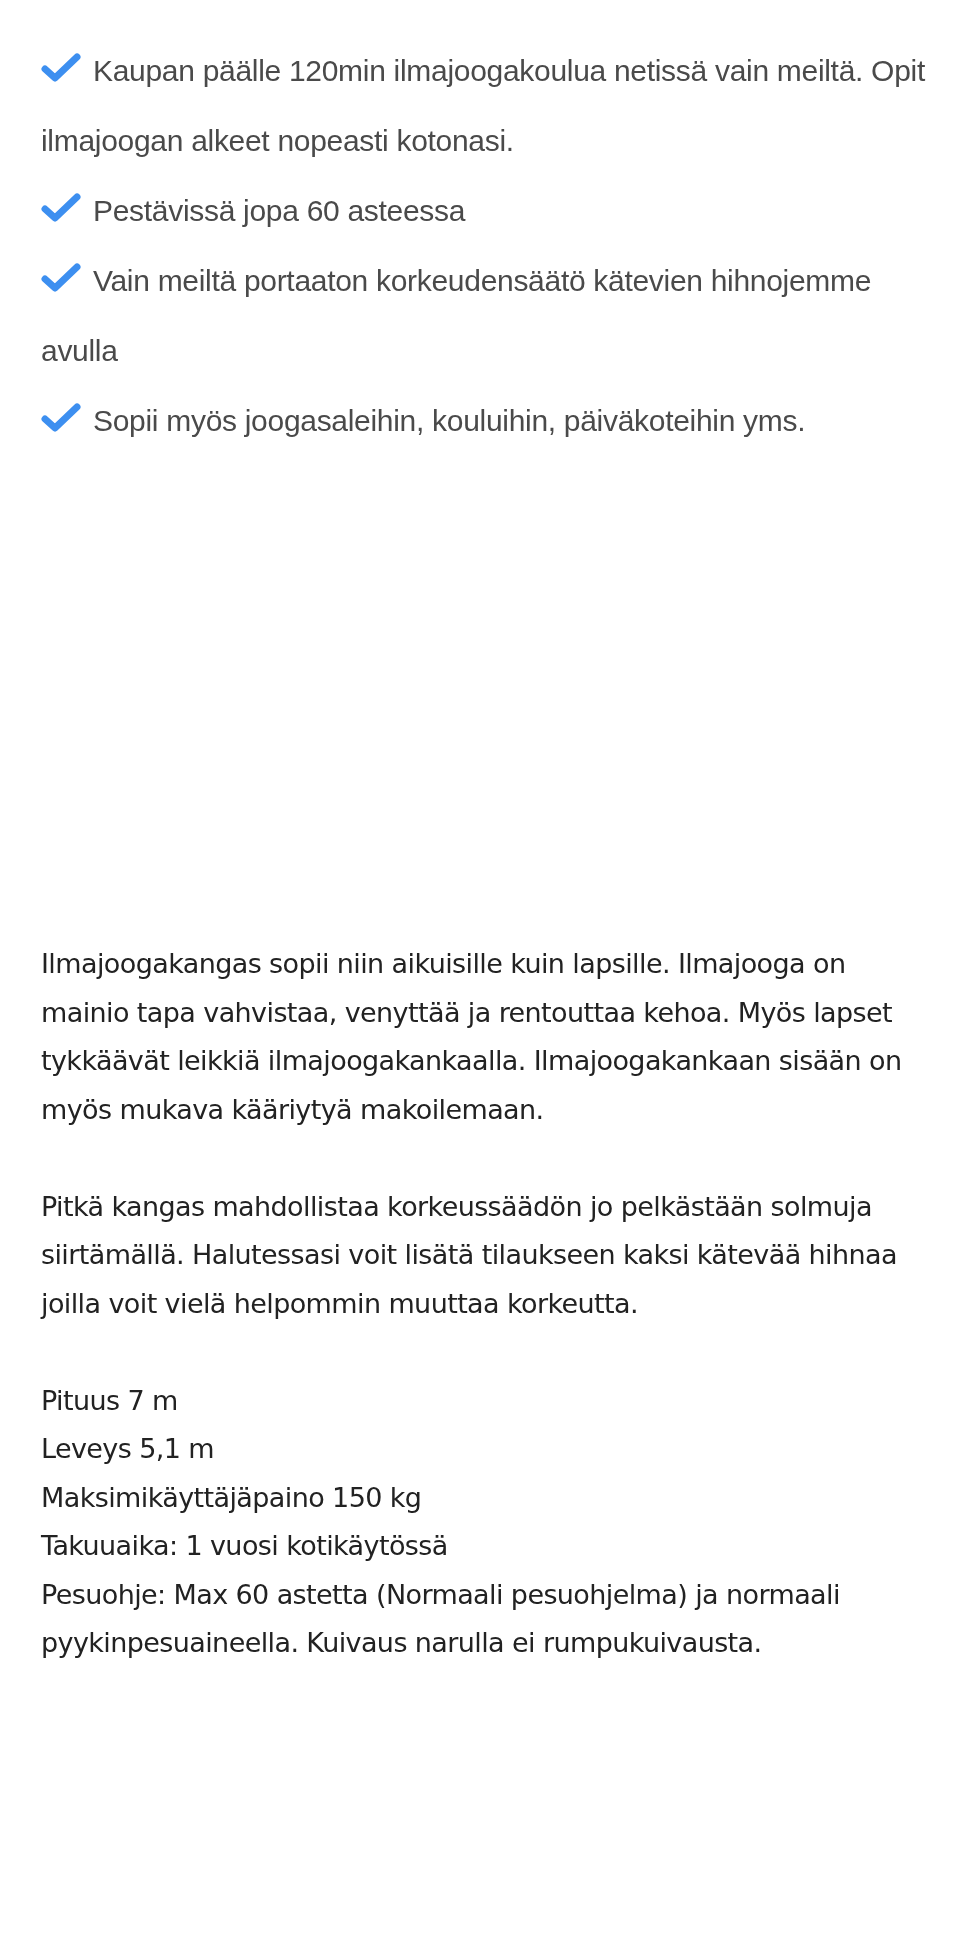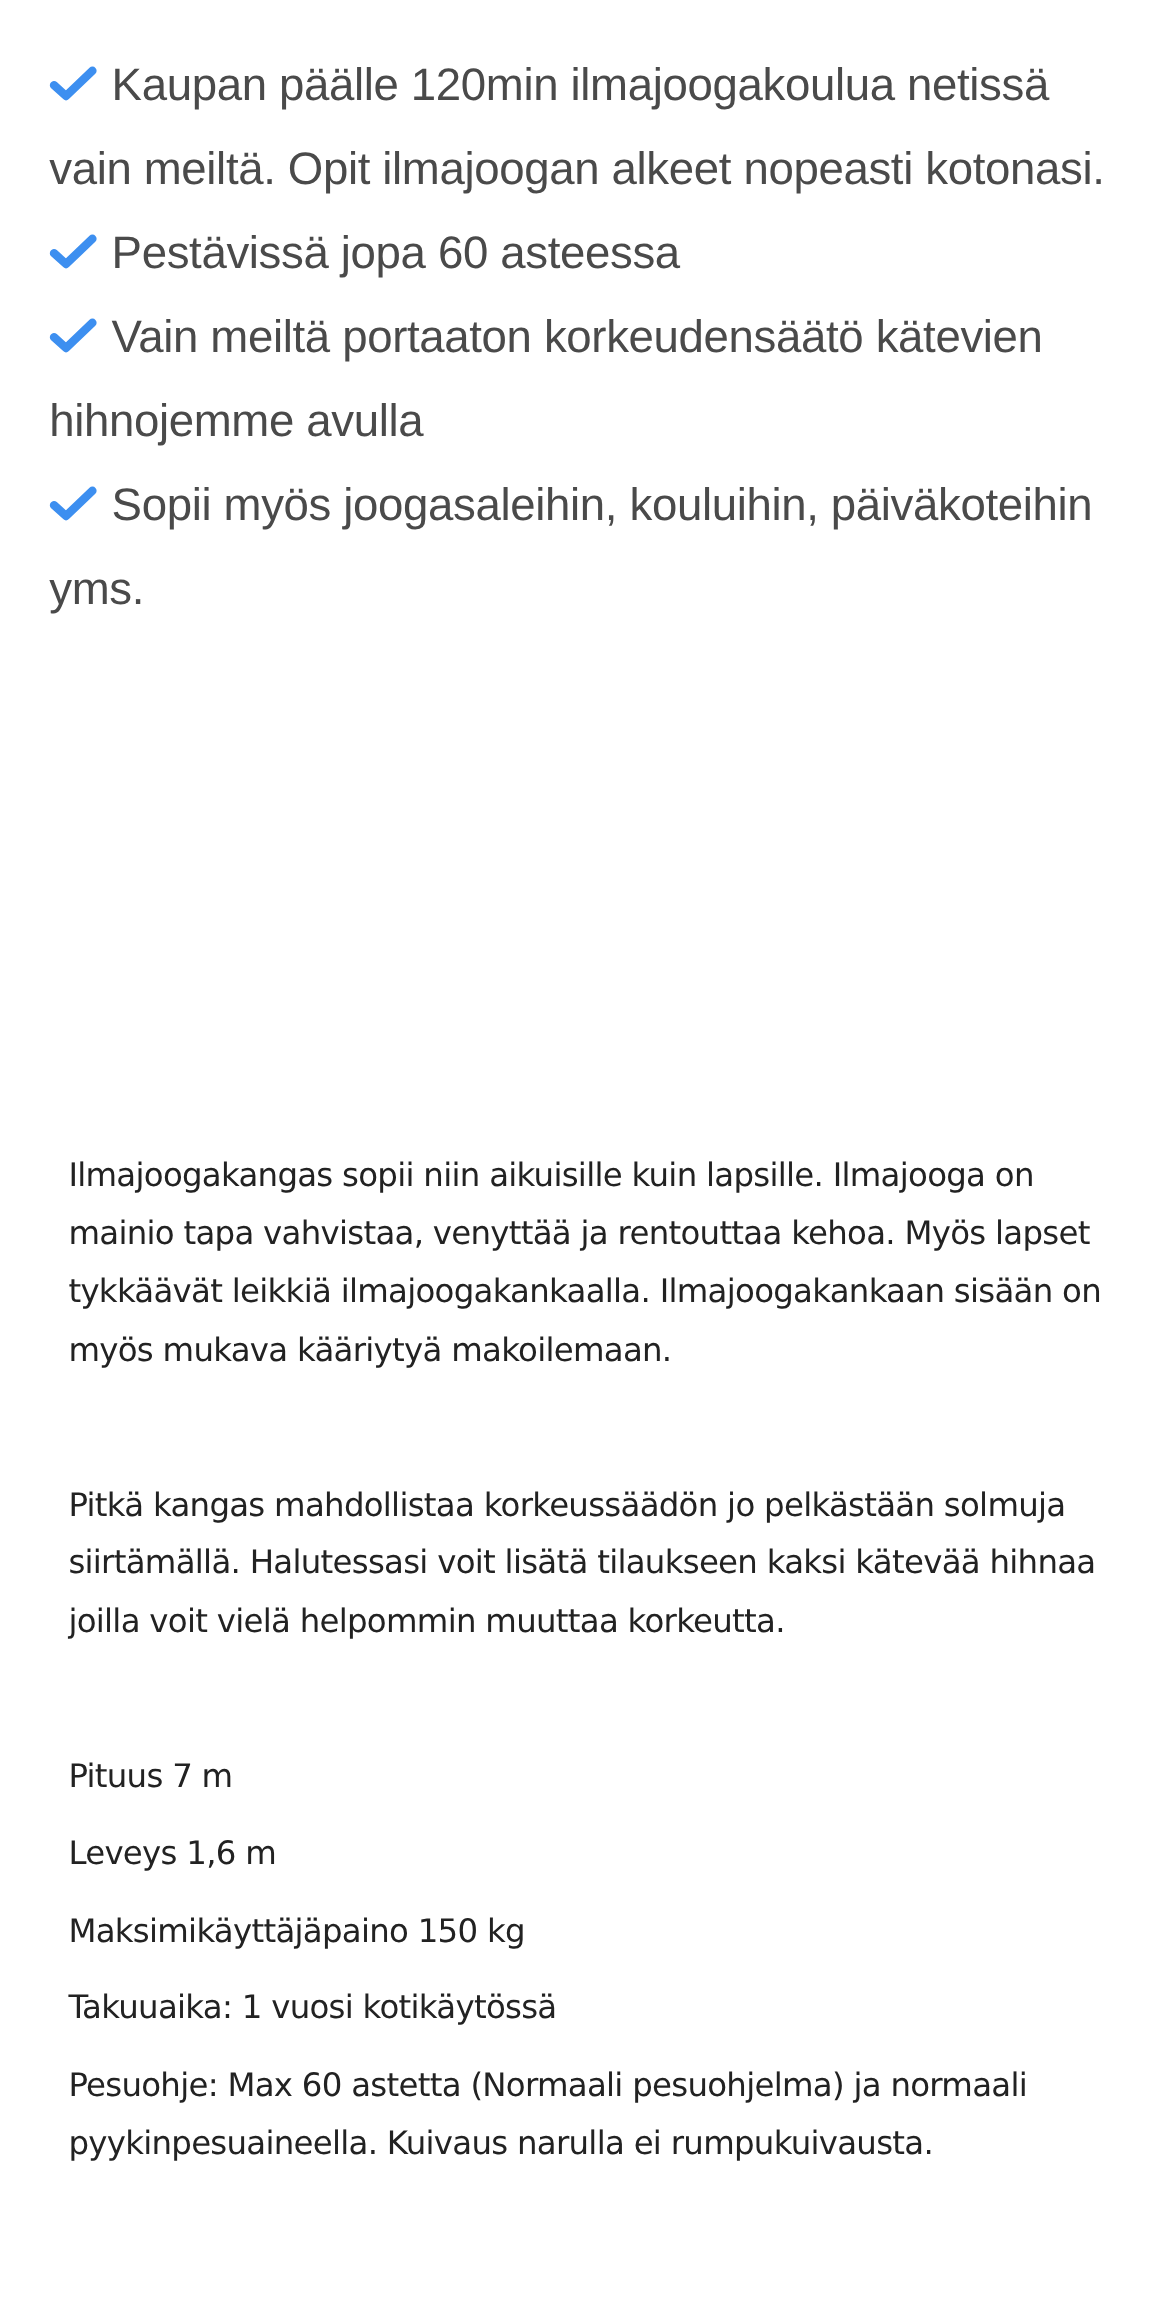--- a/index.html
+++ b/index.html
@@ -1,34 +1,34 @@
 <!DOCTYPE html>
 <html><head>
 <meta charset="utf-8">
 <style>
   html, body { margin: 0; padding: 0; background: #ffffff; }
   body { width: 960px; height: 1937px; overflow: hidden; position: relative; }
   .features {
     position: absolute; left: 41px; top: 36px; width: 900px;
     font-family: "Liberation Sans", sans-serif;
-    font-size: 38px; line-height: 70px; color: #4a4a4a;
+    font-size: 30px; line-height: 70px; color: #4a4a4a;
     letter-spacing: -0.3px;
   }
   .feature { margin: 0; }
   .check {
     display: inline-block; width: 40px; height: 30px; vertical-align: -2px;
     margin-right: 12px;
   }
   .desc {
     position: absolute; left: 41px; top: 940px; width: 900px;
     font-family: "DejaVu Sans", sans-serif;
     font-size: 27px; line-height: 48.5px; color: #222222;
     letter-spacing: -0.6px;
   }
-  .desc p { margin: 16px; }
+  .desc p { margin: 0; }
   .gap { height: 48.5px; }
 </style>
 </head>
 <body>
 
 <div class="features">
   <p class="feature">
     <svg class="check" viewBox="0 0 40 30">
         <path d="M4 16 L14 25 L36 4" stroke="#3d8ff0" stroke-width="7" fill="none" stroke-linecap="round" stroke-linejoin="round"></path>
       </svg><span>Kaupan päälle 120min ilmajoogakoulua netissä vain meiltä. Opit ilmajoogan alkeet nopeasti kotonasi.</span>
@@ -49,17 +49,17 @@
       </svg><span>Sopii myös joogasaleihin, kouluihin, päiväkoteihin yms.</span>
   </p>
 </div>
 
 <div class="desc">
   <p>Ilmajoogakangas sopii niin aikuisille kuin lapsille. Ilmajooga on mainio tapa vahvistaa, venyttää ja rentouttaa kehoa. Myös lapset tykkäävät leikkiä ilmajoogakankaalla. Ilmajoogakankaan sisään on myös mukava kääriytyä makoilemaan.</p>
   <div class="gap"></div>
   <p>Pitkä kangas mahdollistaa korkeussäädön jo pelkästään solmuja siirtämällä. Halutessasi voit lisätä tilaukseen kaksi kätevää hihnaa joilla voit vielä helpommin muuttaa korkeutta.</p>
   <div class="gap"></div>
   <p>Pituus 7 m</p>
-  <p>Leveys 1,6 m</p>
+  <p>Leveys 5,1 m</p>
   <p>Maksimikäyttäjäpaino 150 kg</p>
   <p>Takuuaika: 1 vuosi kotikäytössä</p>
   <p>Pesuohje: Max 60 astetta (Normaali pesuohjelma) ja normaali pyykinpesuaineella. Kuivaus narulla ei rumpukuivausta.</p>
 </div>
 
 </body></html>

